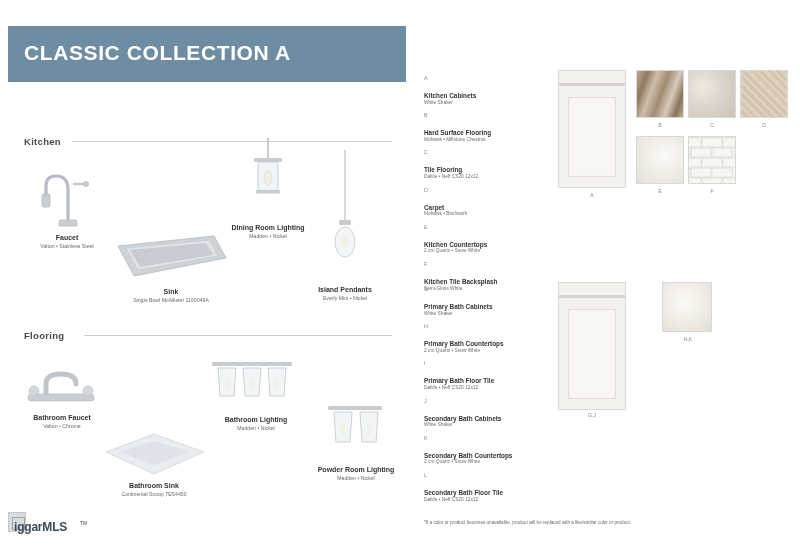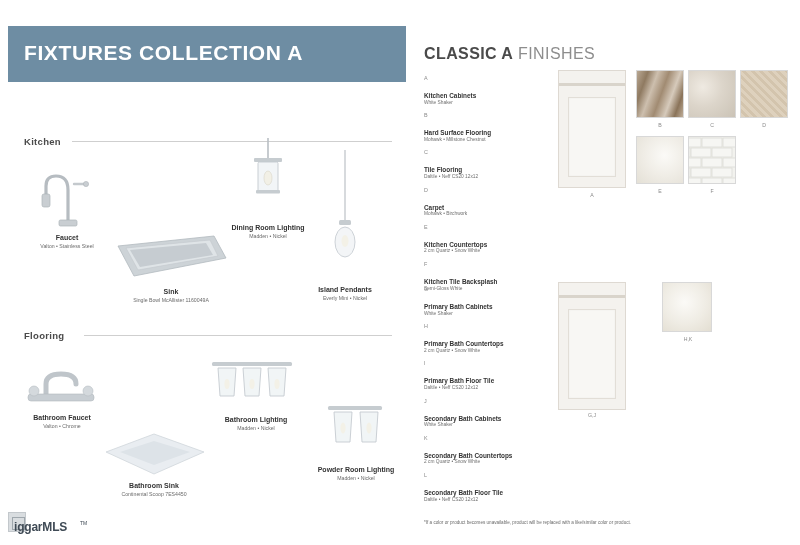--- a/index.html
+++ b/index.html
@@ -187,21 +187,21 @@
   }
 
   svg { display: block; }
 </style>
 </head>
 <body>
 
 <div class="page">
 
   <div class="title-band">
-    <div class="title">FIXTURES COLLECTION A</div>
+    <div class="title">CLASSIC COLLECTION A</div>
   </div>
 
 
   <div class="sub-head kitchen-head">Kitchen</div>
   <div class="rule kitchen-rule"></div>
 
   <div style="position:absolute;left:28px;top:160px;width:78px;height:70px;">
     <svg width="78" height="70" viewBox="0 0 78 70">
       <g fill="none" stroke="#b6bcc1" stroke-width="3.2" stroke-linecap="round">
         <path d="M40 64 L40 30 Q40 16 28 16 Q18 16 18 26 L18 36"></path>
@@ -318,24 +318,20 @@
         <ellipse cx="25" cy="30" rx="2.6" ry="5.5"></ellipse>
         <ellipse cx="51" cy="30" rx="2.6" ry="5.5"></ellipse>
       </g>
     </svg>
   </div>
   <div class="caption" style="left:306px;top:466px;width:100px;">
     <span class="name">Powder Room Lighting</span>
     <span class="desc">Madden • Nickel</span>
   </div>
 
-  <div class="section-head finishes-head">
-    <span class="bold">CLASSIC A</span>
-    <span class="light">FINISHES</span>
-  </div>
 
   <div class="fin-list" style="left:424px;top:74px;width:120px;">
     <div class="fin-item">
       <span class="fin-letter">A</span>
       <span class="fin-body">
         <span class="fin-name">Kitchen Cabinets</span>
         <span class="fin-desc">White Shaker</span>
       </span>
     </div>
     <div class="fin-item">

